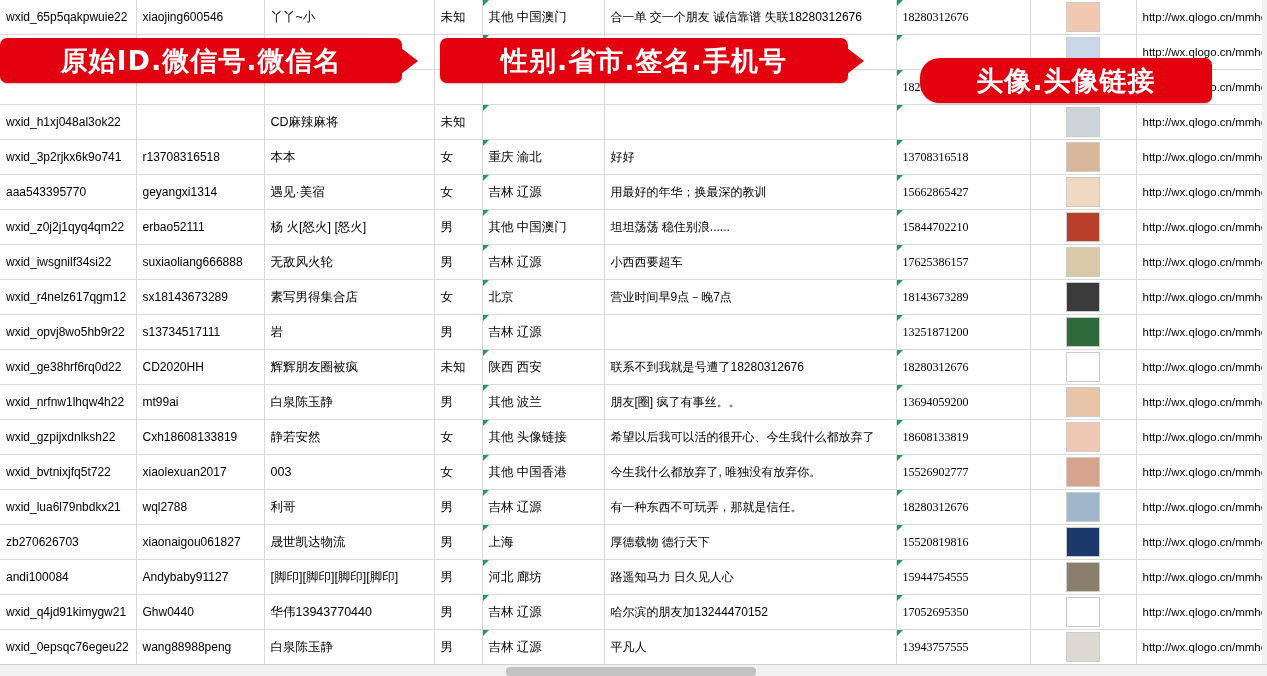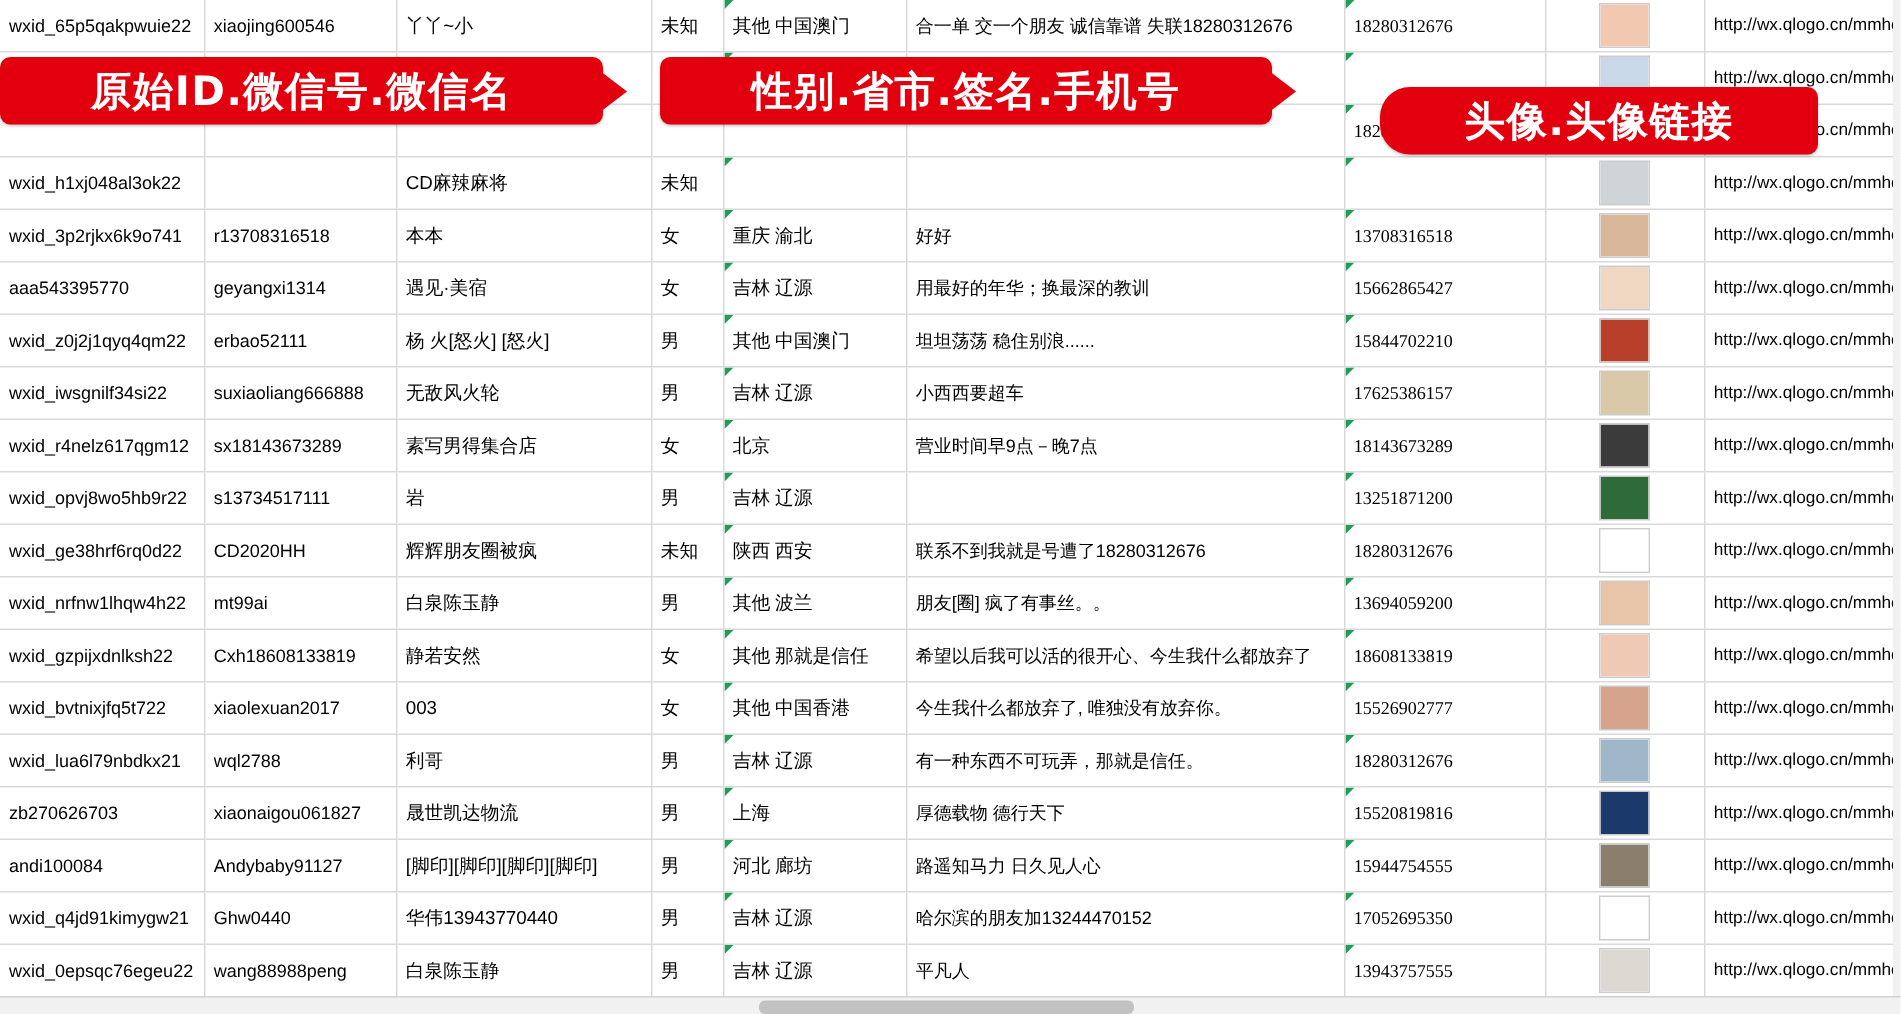--- a/index.html
+++ b/index.html
@@ -347,21 +347,21 @@
               <i style="background: rgb(232, 196, 168);"></i>
             </span>
           </td>
           <td class="cell-url">http://wx.qlogo.cn/mmhead</td>
         </tr>
         <tr>
           <td class="cell-id">wxid_gzpijxdnlksh22</td>
           <td class="cell-wxid">Cxh18608133819</td>
           <td class="cell-name">静若安然</td>
           <td class="cell-gender">女</td>
-          <td class="cell-region gmark">其他 那就是信任</td>
+          <td class="cell-region gmark">其他 头像链接</td>
           <td class="cell-sign">希望以后我可以活的很开心、今生我什么都放弃了</td>
           <td class="cell-phone gmark">18608133819</td>
           <td class="cell-avatar">
             <span class="avatar-box">
               <i style="background: rgb(239, 201, 180);"></i>
             </span>
           </td>
           <td class="cell-url">http://wx.qlogo.cn/mmhead</td>
         </tr>
         <tr>

